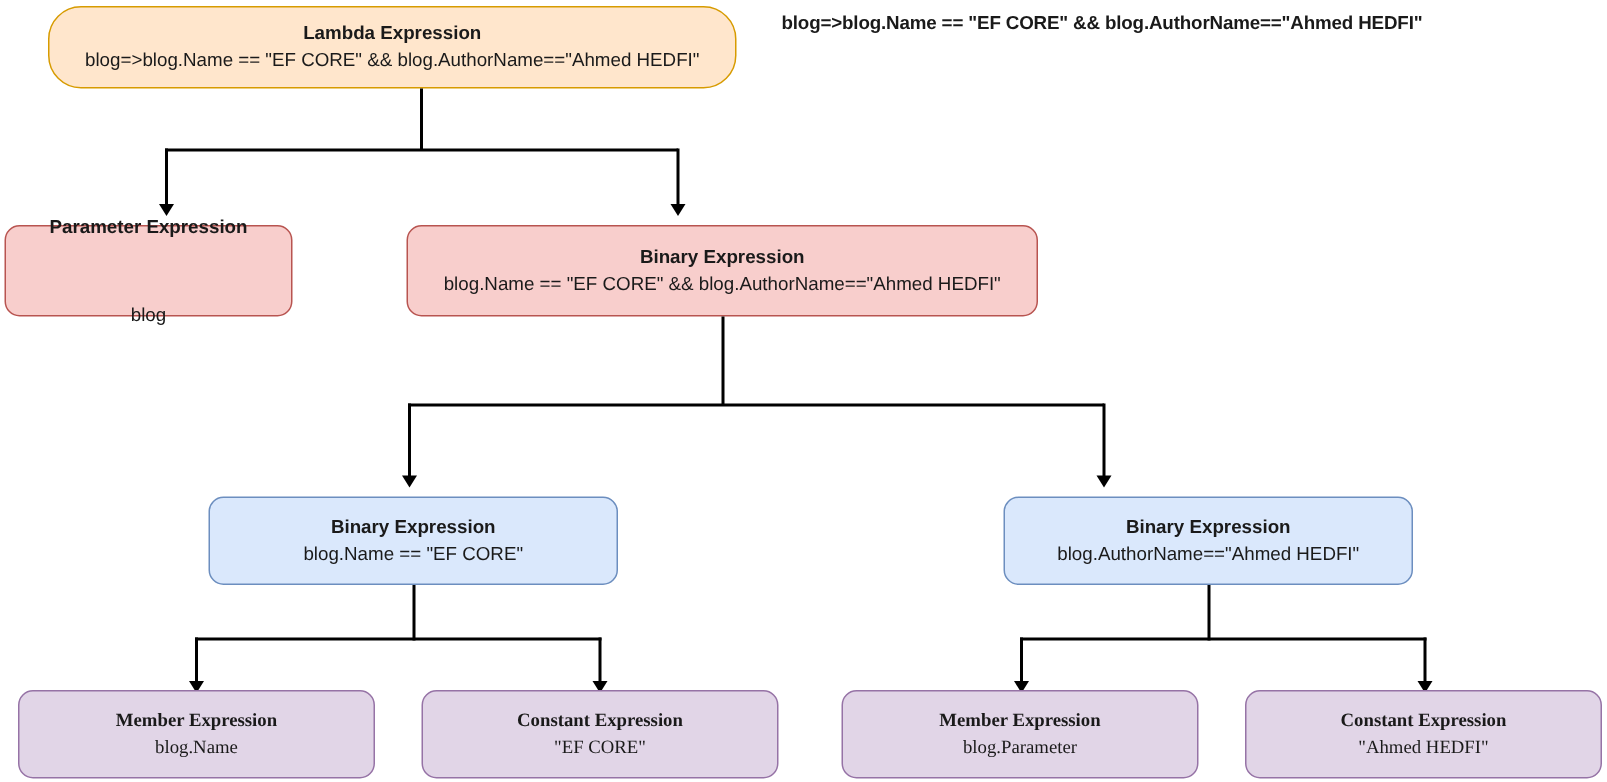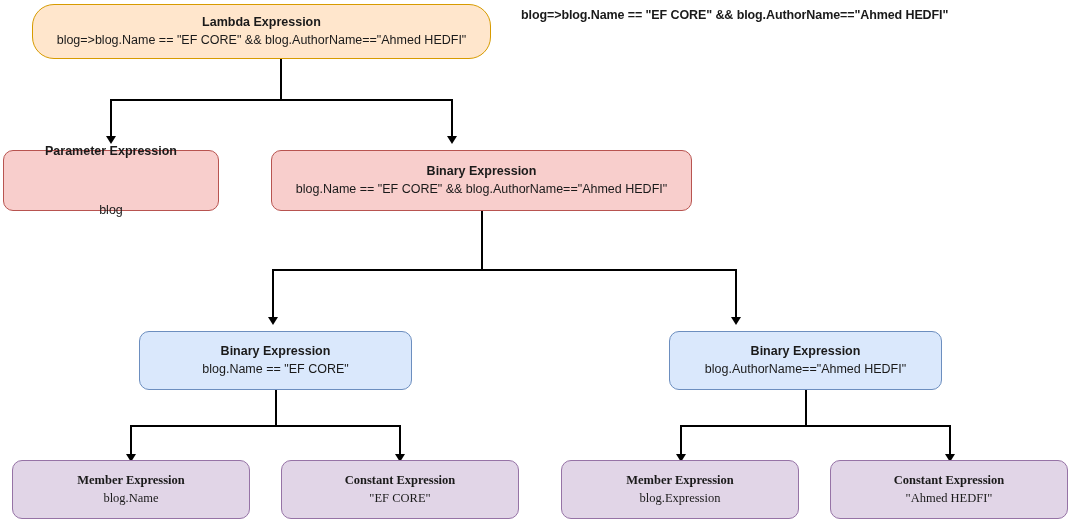--- a/index.html
+++ b/index.html
@@ -95,21 +95,21 @@
     <div class="n-sub">blog=&gt;blog.Name == "EF CORE" &amp;&amp; blog.AuthorName=="Ahmed HEDFI"</div>
   </div>
 
   <div class="edge v" style="left:280px; top:59px; height:41px;"></div>
   <div class="edge h" style="left:110px; top:99px; width:342px;"></div>
   <div class="edge v" style="left:110px; top:99px; height:41px;"></div>
   <div class="arrowhead" style="left:106px; top:136px;"></div>
   <div class="edge v" style="left:451px; top:99px; height:41px;"></div>
   <div class="arrowhead" style="left:447px; top:136px;"></div>
 
-  <div class="node param" style="left:3px; top:150px; width:216px; height:61px;gap:41px;">
+  <div class="node param" style="left:3px; top:150px; width:192px; height:61px;gap:41px;">
     <div class="n-title">Parameter Expression</div>
     <div class="n-sub">blog</div>
   </div>
 
   <div class="node binary" style="left:271px; top:150px; width:421px; height:61px;">
     <div class="n-title">Binary Expression</div>
     <div class="n-sub">blog.Name == "EF CORE" &amp;&amp; blog.AuthorName=="Ahmed HEDFI"</div>
   </div>
 
   <div class="edge v" style="left:481px; top:211px; height:59px;"></div>
@@ -148,21 +148,21 @@
     <div class="n-sub">blog.Name</div>
   </div>
 
   <div class="node leaf" style="left:281px; top:460px; width:238px; height:59px;">
     <div class="n-title">Constant Expression</div>
     <div class="n-sub">"EF CORE"</div>
   </div>
 
   <div class="node leaf" style="left:561px; top:460px; width:238px; height:59px;">
     <div class="n-title">Member Expression</div>
-    <div class="n-sub">blog.Expression</div>
+    <div class="n-sub">blog.Parameter</div>
   </div>
 
   <div class="node leaf" style="left:830px; top:460px; width:238px; height:59px;">
     <div class="n-title">Constant Expression</div>
     <div class="n-sub">"Ahmed HEDFI"</div>
   </div>
 
 </div>
 
 </body></html>

